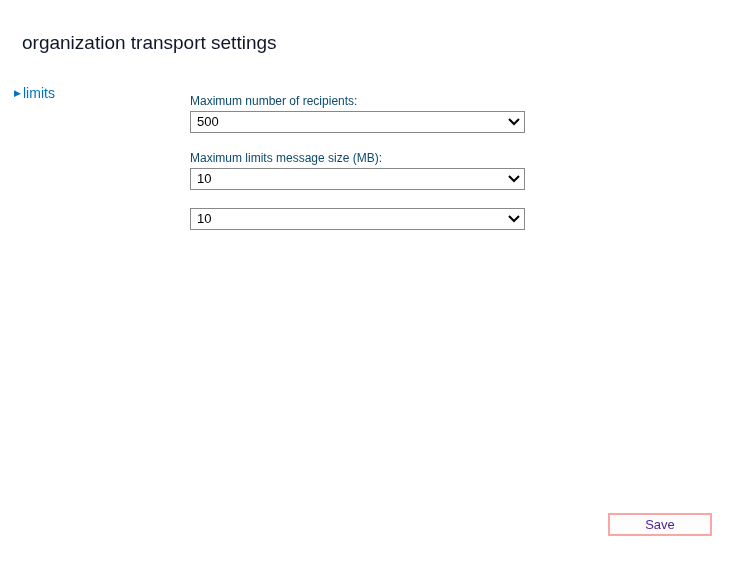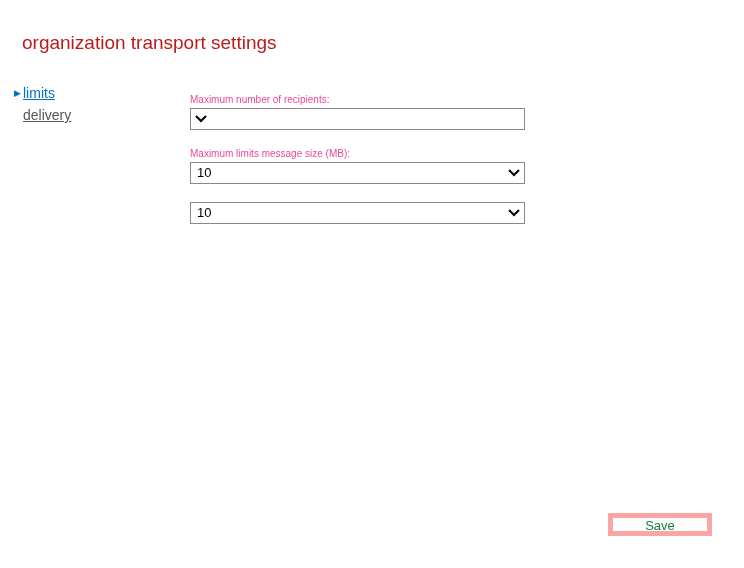--- a/index.html
+++ b/index.html
@@ -13,21 +13,21 @@
       color: #333;
       background: #fff;
       width: 744px;
       height: 568px;
       position: relative;
       overflow: hidden;
     }
     .page-title {
       font-size: 19px;
       font-weight: 300;
-      color: #b91c1c;
+      color: #0f172a;
       padding: 32px 0 0 22px;
     }
     .content-area {
       display: flex;
       margin-top: 28px;
     }
     .sidebar {
       width: 190px;
       padding-left: 14px;
     }
@@ -43,37 +43,36 @@
       color: #0072c6;
     }
     .sidebar-item .marker {
       width: 8px;
       display: inline-block;
       font-size: 9px;
       color: #0072c6;
     }
     .sidebar-item .label {
       padding-left: 1px;
-      text-decoration: underline;
     }
     .sidebar-item:not(.active) .marker {
       visibility: hidden;
     }
     .main {
       flex: 1;
       padding-right: 40px;
       padding-top: 12px;
     }
     .form-group {
       margin-bottom: 18px;
     }
     .form-label {
       display: block;
-      font-size: 10px;
-      color: #ec4899;
+      font-size: 12px;
+      color: #0c4a6e;
       margin-bottom: 3px;
     }
     .select-wrap {
       position: relative;
       width: 335px;
       height: 22px;
       border: 1px solid #888;
       background: #fff;
       display: flex;
       align-items: center;
@@ -100,49 +99,46 @@
     .button-bar {
       position: absolute;
       bottom: 32px;
       right: 32px;
       display: flex;
       gap: 8px;
     }
     .btn {
       width: 104px;
       height: 23px;
-      border: 5px solid #fca5a5;
+      border: 2px solid #fca5a5;
       background: #fdfdfd;
       font-size: 13px;
-      color: #15803d;
+      color: #4c1d95;
       cursor: pointer;
       font-family: inherit;
     }
   </style>
 </head>
 <body>
 
 <div class="page-title">organization transport settings</div>
 
 <div class="content-area">
   <div class="sidebar">
     <div class="sidebar-item active">
       <span class="marker">▶</span>
       <span class="label">limits</span>
     </div>
-    <div class="sidebar-item">
-      <span class="marker">▶</span>
-      <span class="label">delivery</span>
-    </div>
   </div>
 
   <div class="main">
     <div class="form-group">
       <label class="form-label">Maximum number of recipients:</label>
       <div class="select-wrap">
+        <span class="select-value">500</span>
         <span class="select-arrow">
           <svg viewBox="0 0 12 8">
               <path d="M1 1 L6 6 L11 1" stroke="#000" stroke-width="2" fill="none"></path>
             </svg>
         </span>
       </div>
     </div>
 
     <div class="form-group">
       <label class="form-label">Maximum limits message size (MB):</label>

